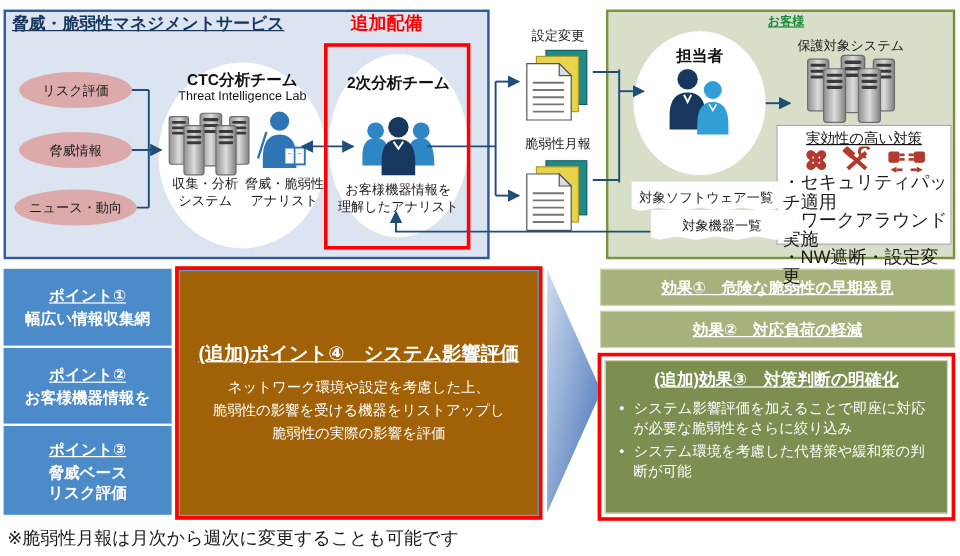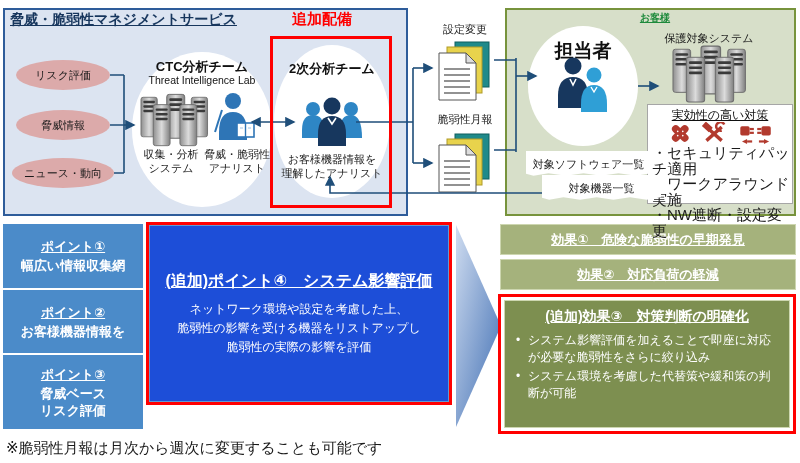--- a/index.html
+++ b/index.html
@@ -35,41 +35,41 @@
   .rep-lbl{font-size:11px;color:#1a1a1a;text-align:center;z-index:2;}
   .rep1-lbl{left:425px;top:22px;width:80px;}
   .rep2-lbl{left:425px;top:112px;width:80px;}
   .doc1{left:436px;top:40px;z-index:2;}
   .doc2{left:436px;top:132px;z-index:2;}
 
   
   .cust-panel{left:505px;top:8px;width:291px;height:208px;background:#d7dfc9;border:2px solid #77933c;z-index:1;}
   .cust-title{left:610px;top:11px;width:90px;font-size:10px;font-weight:bold;color:#1e8a3c;text-decoration:underline;text-align:center;z-index:2;}
   .staff-circle{left:528px;top:26px;width:110px;height:120px;}
-  .staff-lbl{left:538px;top:38px;width:90px;font-size:19px;font-weight:600;color:#111;text-align:center;z-index:3;}
+  .staff-lbl{left:538px;top:38px;width:90px;font-size:13px;font-weight:600;color:#111;text-align:center;z-index:3;}
   .prot-lbl{left:650px;top:31px;width:118px;font-size:11px;color:#1a1a1a;text-align:center;z-index:2;}
   .measures{left:647px;top:104px;width:146px;height:100px;background:#fff;border:1px solid #a6a6a6;z-index:2;}
   .meas-title{left:647px;top:107px;width:146px;font-size:12px;font-weight:normal;color:#111;text-decoration:underline;text-align:center;z-index:3;}
   .meas-icons{left:656px;top:122px;z-index:3;}
   .meas-list{left:652px;top:145px;width:140px;font-size:15px;line-height:15.5px;color:#1a1a1a;z-index:3;}
   .torn{background:#fff;font-size:11px;color:#1a1a1a;z-index:4;
         clip-path:polygon(0 0,100% 0,100% 82%,88% 92%,74% 82%,60% 92%,46% 82%,32% 92%,18% 82%,6% 92%,0 84%);
         filter:drop-shadow(0 0 1px #7f7f7f);}
   .torn1{left:526px;top:151px;width:125px;height:27px;}
   .torn2{left:542px;top:175px;width:119px;height:27px;}
 
   
   .pt-box{left:3px;width:140px;background:#4b8bc9;color:#fff;font-weight:bold;font-size:13px;line-height:17px;z-index:1;text-align:right;}
   .pt1{top:224px;height:64px;}
   .pt2{top:290px;height:63px;}
   .pt3{top:355px;height:74px;}
   .pt-title{text-decoration:underline;display:block;margin-bottom:2px;}
 
   
-  .pt4-outer{left:146px;top:222px;width:306px;height:183px;border:3px solid #f00;background:#1d4ed8;z-index:1;}
+  .pt4-outer{left:146px;top:222px;width:306px;height:211px;border:3px solid #f00;background:#a16207;z-index:1;}
   .pt4-inner{left:0;top:0;right:0;bottom:0;border:1px solid #5f9bd5;display:flex;flex-direction:column;align-items:center;justify-content:center;text-align:center;}
   .pt4-title{font-size:16px;font-weight:bold;color:#fff;text-decoration:underline;margin-bottom:8px;}
   .pt4-body{font-size:12px;line-height:19px;color:#fff;}
 
   
   .tri{left:453px;top:222px;z-index:1;}
 
   
   .eff-box{left:500px;width:296px;height:31px;background:#a5b27c;border:1px solid #cdd6b0;color:#fff;font-weight:bold;font-size:13px;z-index:1;}
   .eff1{top:224px;}

